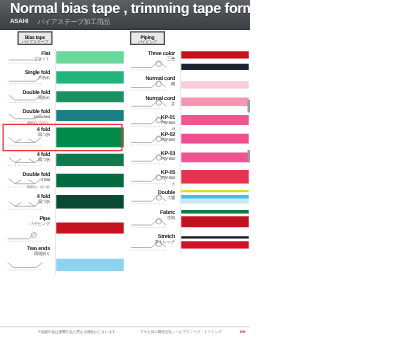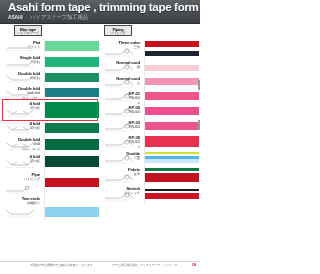--- a/index.html
+++ b/index.html
@@ -122,21 +122,21 @@
   .sidemark{
     position:absolute;right:0;width:2px;height:10px;background:#9a9a9a;
   }
 </style>
 </head>
 <body>
 
 <div class="page">
 
   <div class="header">
-    <div class="title">Asahi form tape , trimming tape form</div>
+    <div class="title">Normal bias tape , trimming tape form</div>
     <div class="logo">ASAHI</div>
     <div class="subtitle">バイアステープ加工用品</div>
     <div class="rule"></div>
   </div>
 
   <div class="cols">
     <div class="col col-left">
       <div class="rows" id="rows-left">
           <div class="row" style="height: 15px;">
             <div class="tabbox">

